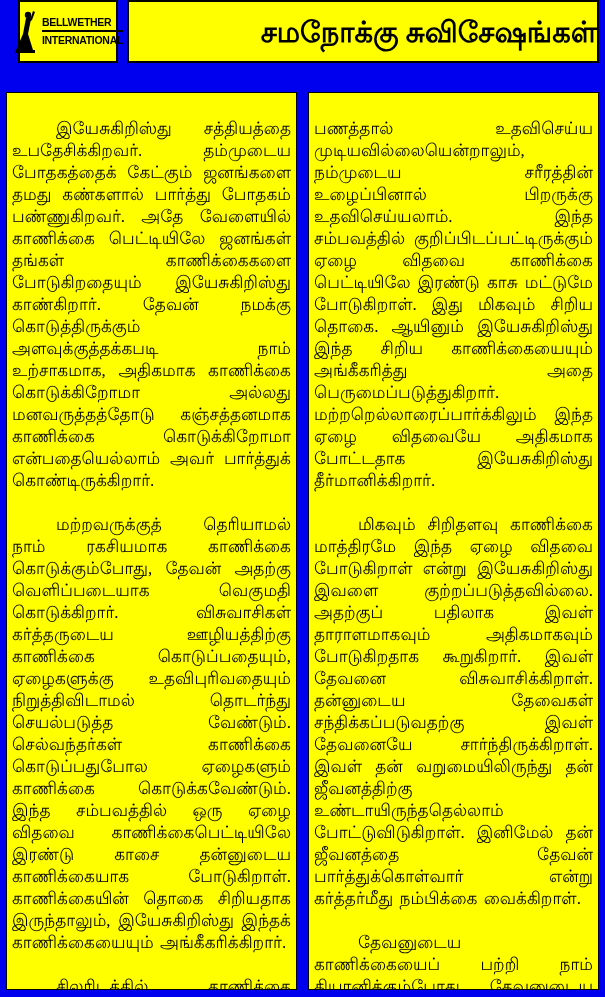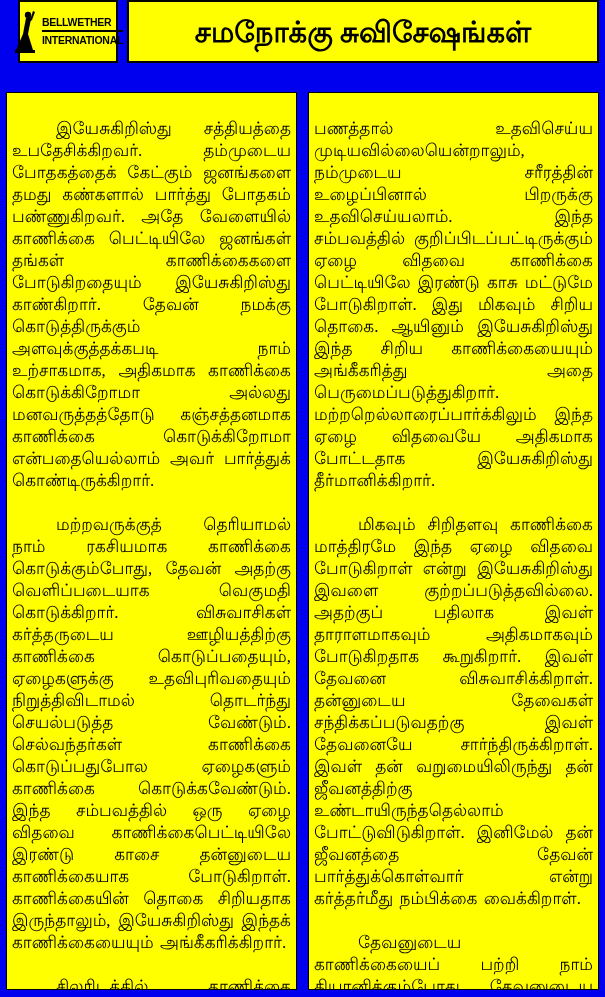--- a/index.html
+++ b/index.html
@@ -27,21 +27,21 @@
   .logo-lines {
     display:flex; flex-direction:column;
     font-family:"Liberation Sans","DejaVu Sans",sans-serif;
     font-weight:bold; font-size:10.5px; line-height:13px;
     letter-spacing:-0.3px; white-space:nowrap;
   }
   .logo-line1 { border-bottom:2px solid #000; padding-bottom:1px; margin-bottom:2px; }
   .title-box {
     flex:1 1 auto;
     background:#FFFF00; border:2px solid #000;
-    display:flex; flex-direction:column; align-items:center; justify-content:center;
+    display:flex; flex-direction:column; align-items:flex-end; justify-content:center;
     box-sizing:border-box; gap:3px;
   }
   .title-tamil {
     font-size:29px; font-weight:bold; line-height:32px; white-space:nowrap;
   }
   .title-english {
     font-family:"Liberation Sans","DejaVu Sans",sans-serif;
     font-size:20px; font-weight:bold; letter-spacing:0.5px; line-height:22px;
     white-space:nowrap;
   }

